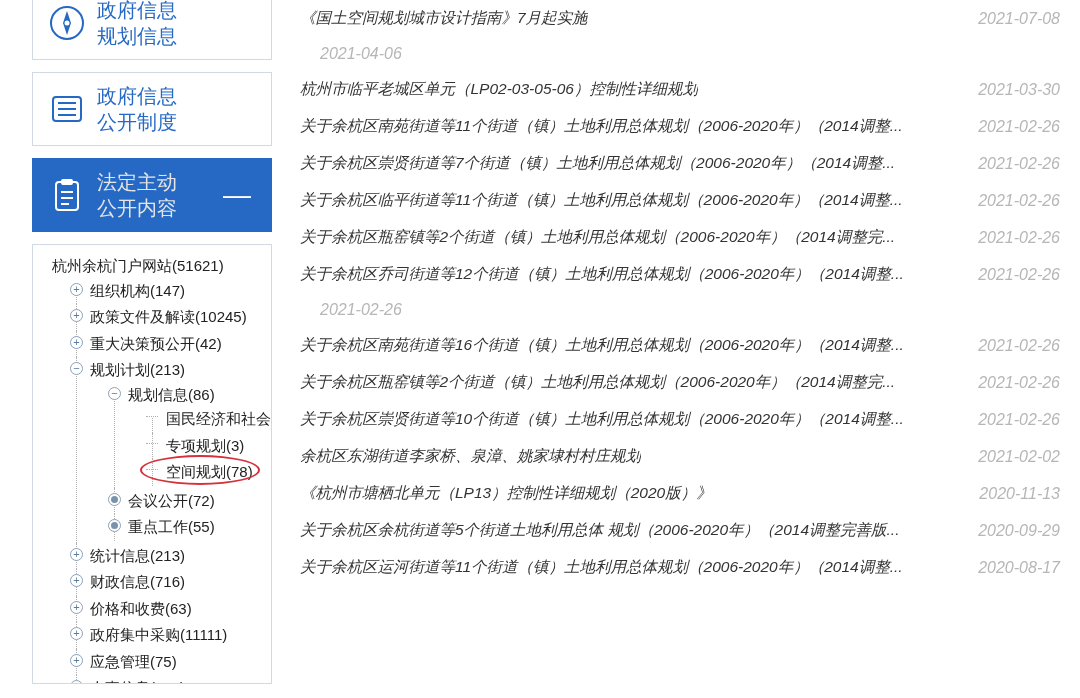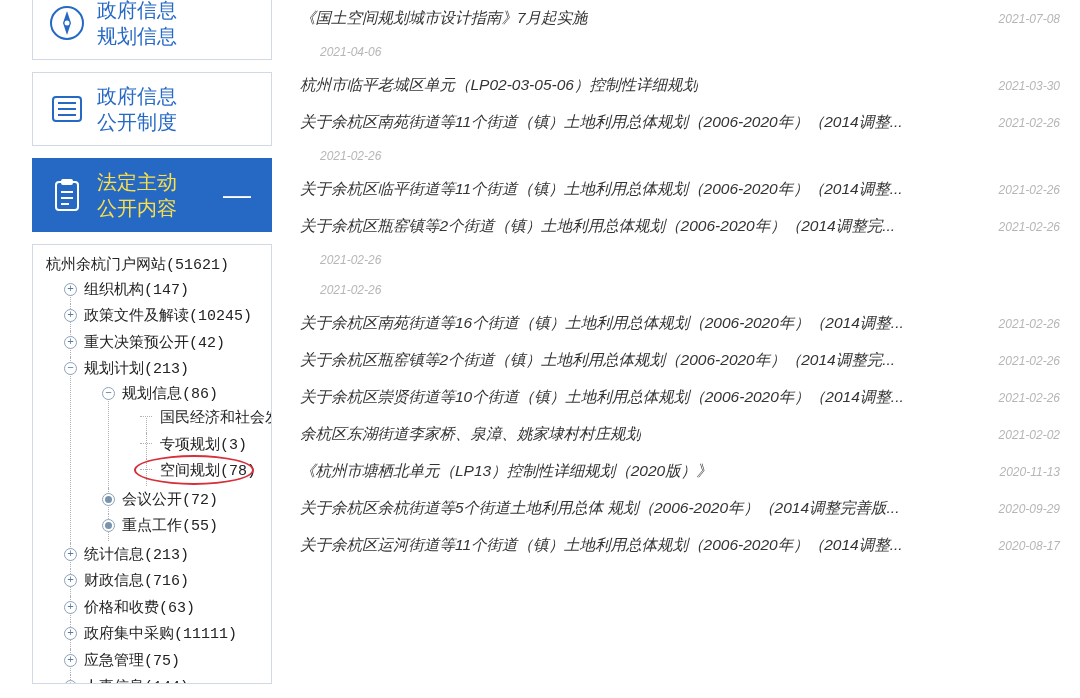--- a/index.html
+++ b/index.html
@@ -46,37 +46,36 @@
     flex-shrink: 0;
   }
   .card-text {
     display: flex;
     flex-direction: column;
     line-height: 1.3;
     font-size: 20px;
     font-weight: 400;
     color: #2569c5;
   }
-  .card-active .card-text { color: #fde047; }
+  .card-active .card-text { color: #e5e5e5; }
   .card-minus {
     font-size: 28px;
     color: #fff;
     padding-right: 6px;
   }
 
   
   .tree-wrap {
     border: 1px solid #d0d9e4;
     height: 440px;
     overflow-y: auto;
-    padding: 8px 7px;
+    padding: 8px 13px;
     position: relative;
     font-size: 15px;
     color: #222;
-    font-family: Liberation Mono, monospace;
   }
   .tree-wrap::-webkit-scrollbar { width: 14px; }
   .tree-wrap::-webkit-scrollbar-track { background: #f1f1f1; }
   .tree-wrap::-webkit-scrollbar-thumb { background: #c9c9c9; border-radius: 2px; }
   .tree ul { list-style: none; padding-left: 18px; }
   .tree > ul { padding-left: 2px; }
   .tree li {
     position: relative;
     padding: 2px 0 2px 20px;
     white-space: nowrap;
@@ -131,21 +130,21 @@
   }
   .row-title {
     color: #333;
     max-width: 620px;
     white-space: nowrap;
     overflow: hidden;
     text-overflow: ellipsis;
   }
   .row-date {
     color: #b6b6b6;
-    font-size: 12px;
+    font-size: 16px;
     flex-shrink: 0;
     padding-left: 20px;
   }
 </style>
 </head>
 <body>
 
 <div class="container">
   <div class="sidebar">
 
@@ -237,31 +236,33 @@
         </div>
         <div class="row">
           <span class="row-title">杭州市临平老城区单元（LP02-03-05-06）控制性详细规划</span>
           <span class="row-date">2021-03-30</span>
         </div>
         <div class="row">
           <span class="row-title">关于余杭区南苑街道等11个街道（镇）土地利用总体规划（2006-2020年）（2014调整...</span>
           <span class="row-date">2021-02-26</span>
         </div>
         <div class="row">
+          <span class="row-title">关于余杭区崇贤街道等7个街道（镇）土地利用总体规划（2006-2020年）（2014调整...</span>
           <span class="row-date">2021-02-26</span>
         </div>
         <div class="row">
           <span class="row-title">关于余杭区临平街道等11个街道（镇）土地利用总体规划（2006-2020年）（2014调整...</span>
           <span class="row-date">2021-02-26</span>
         </div>
         <div class="row">
           <span class="row-title">关于余杭区瓶窑镇等2个街道（镇）土地利用总体规划（2006-2020年）（2014调整完...</span>
           <span class="row-date">2021-02-26</span>
         </div>
         <div class="row">
+          <span class="row-title">关于余杭区乔司街道等12个街道（镇）土地利用总体规划（2006-2020年）（2014调整...</span>
           <span class="row-date">2021-02-26</span>
         </div>
         <div class="row">
           <span class="row-date">2021-02-26</span>
         </div>
         <div class="row">
           <span class="row-title">关于余杭区南苑街道等16个街道（镇）土地利用总体规划（2006-2020年）（2014调整...</span>
           <span class="row-date">2021-02-26</span>
         </div>
         <div class="row">

